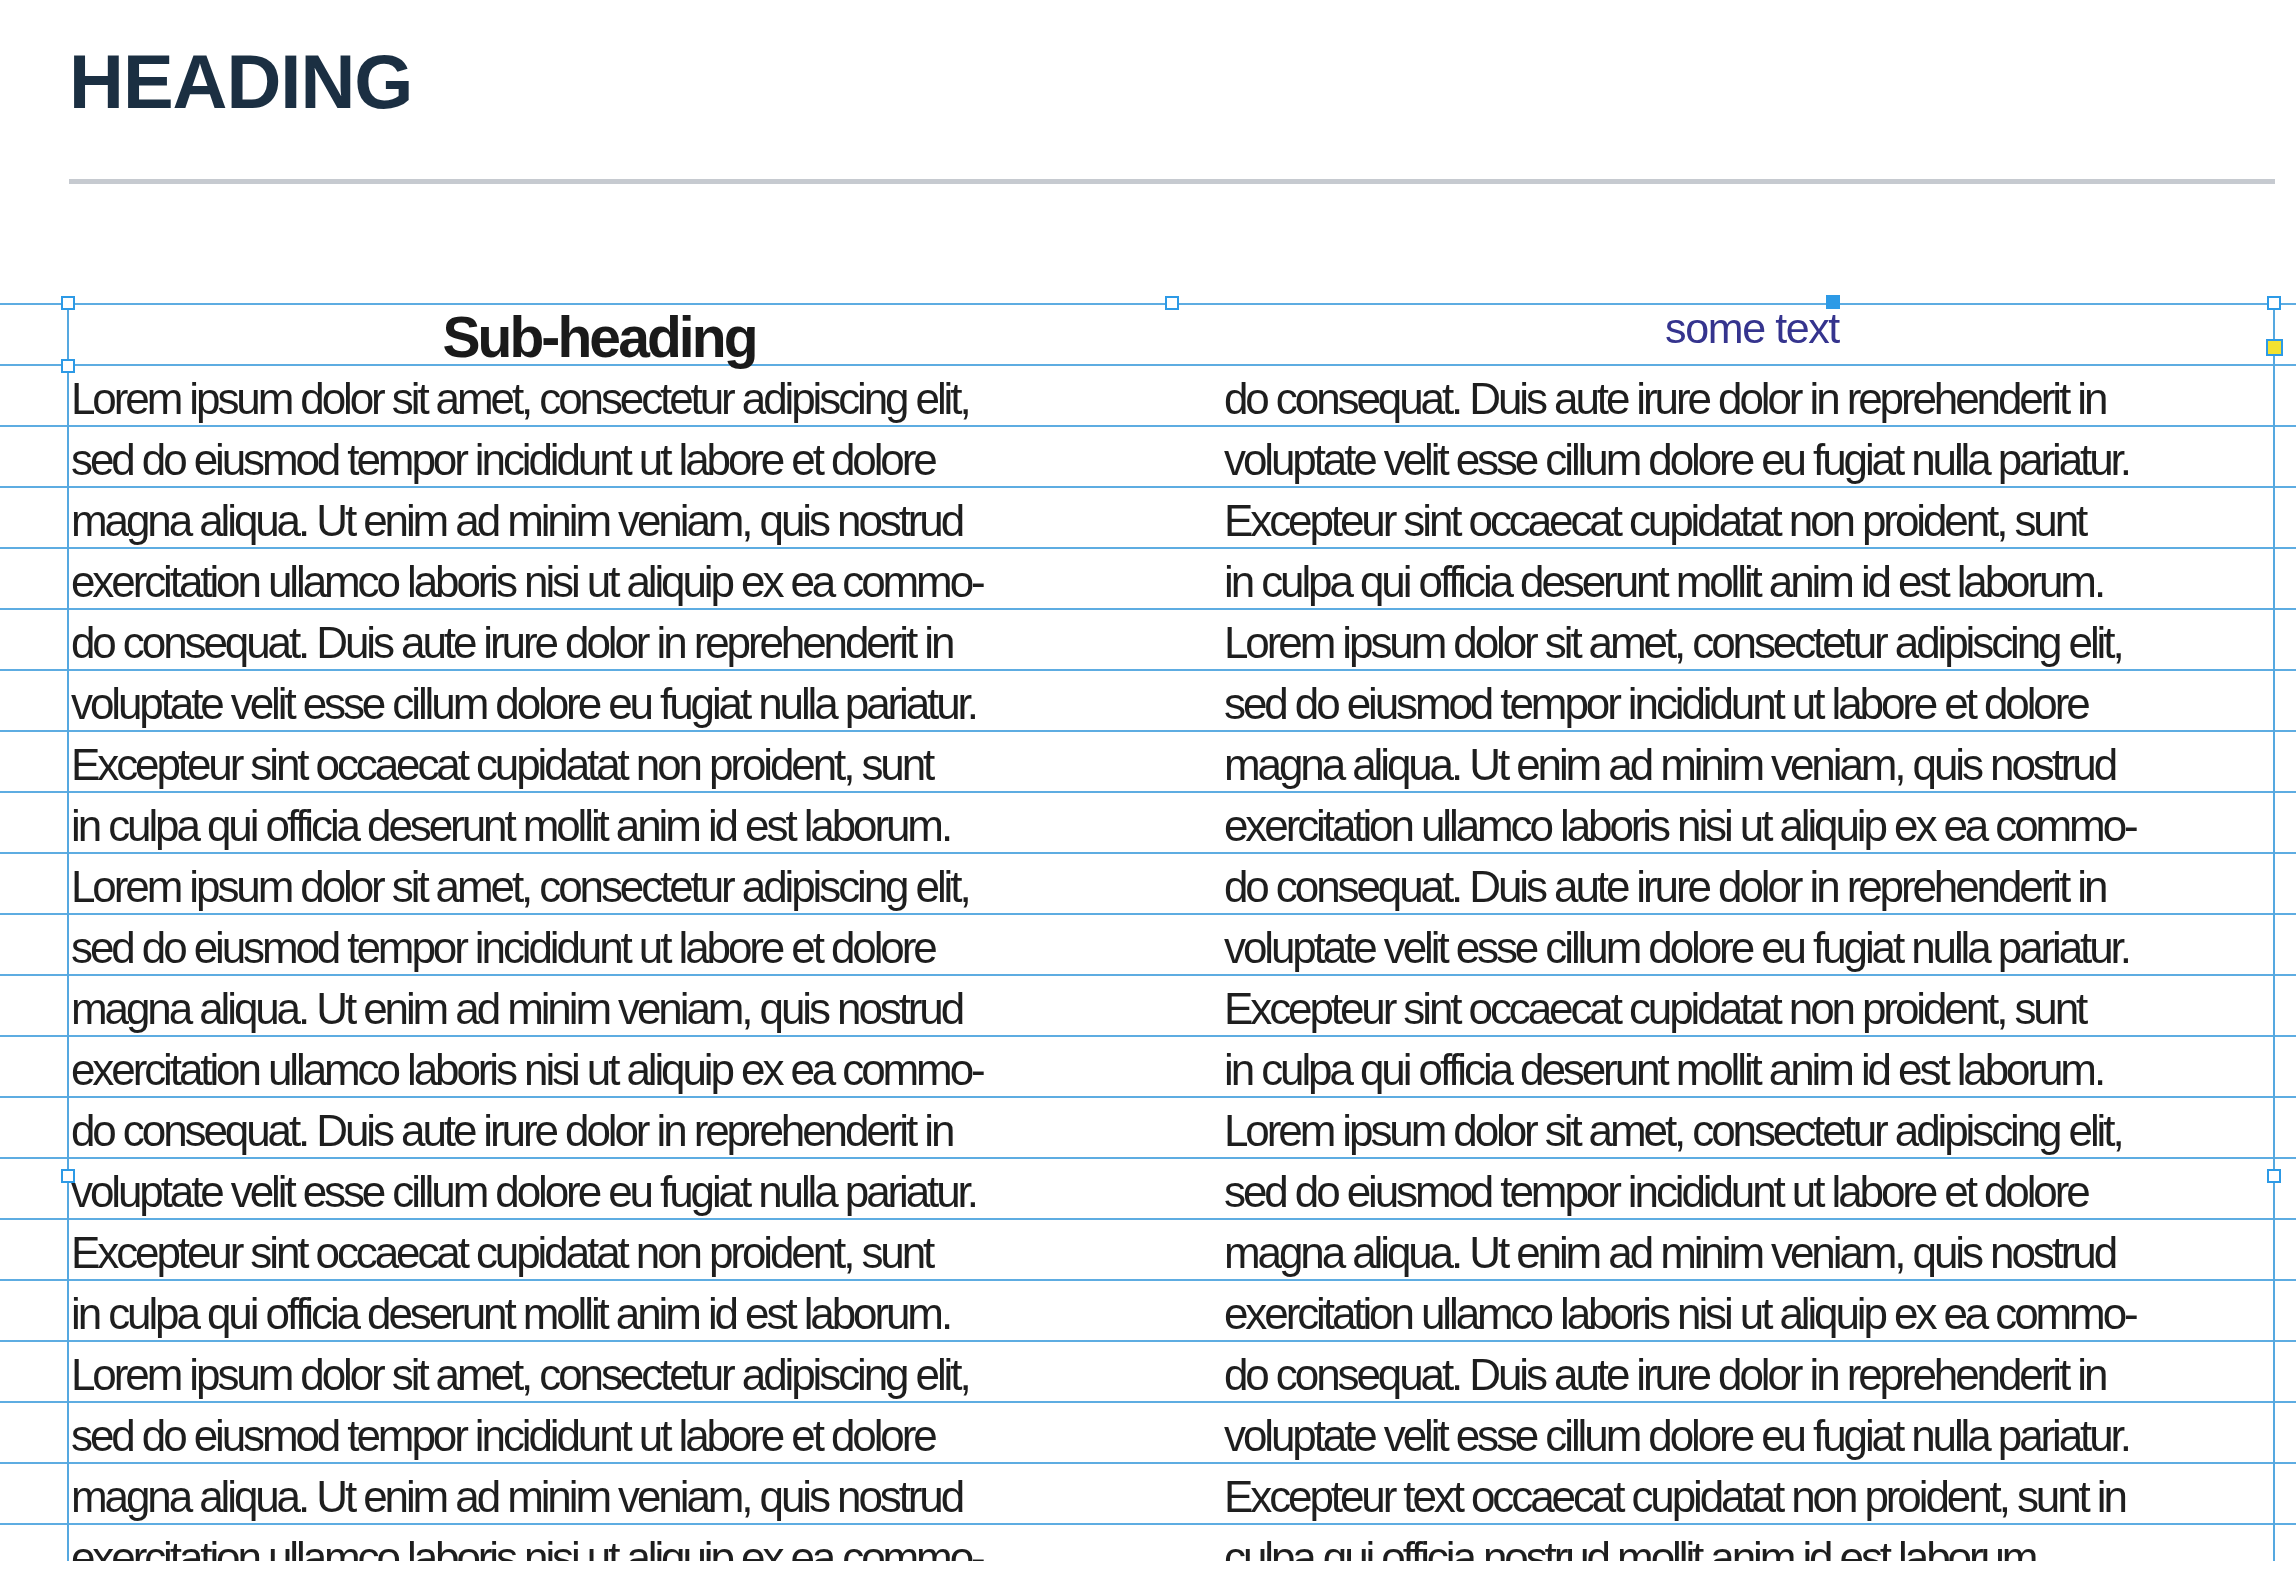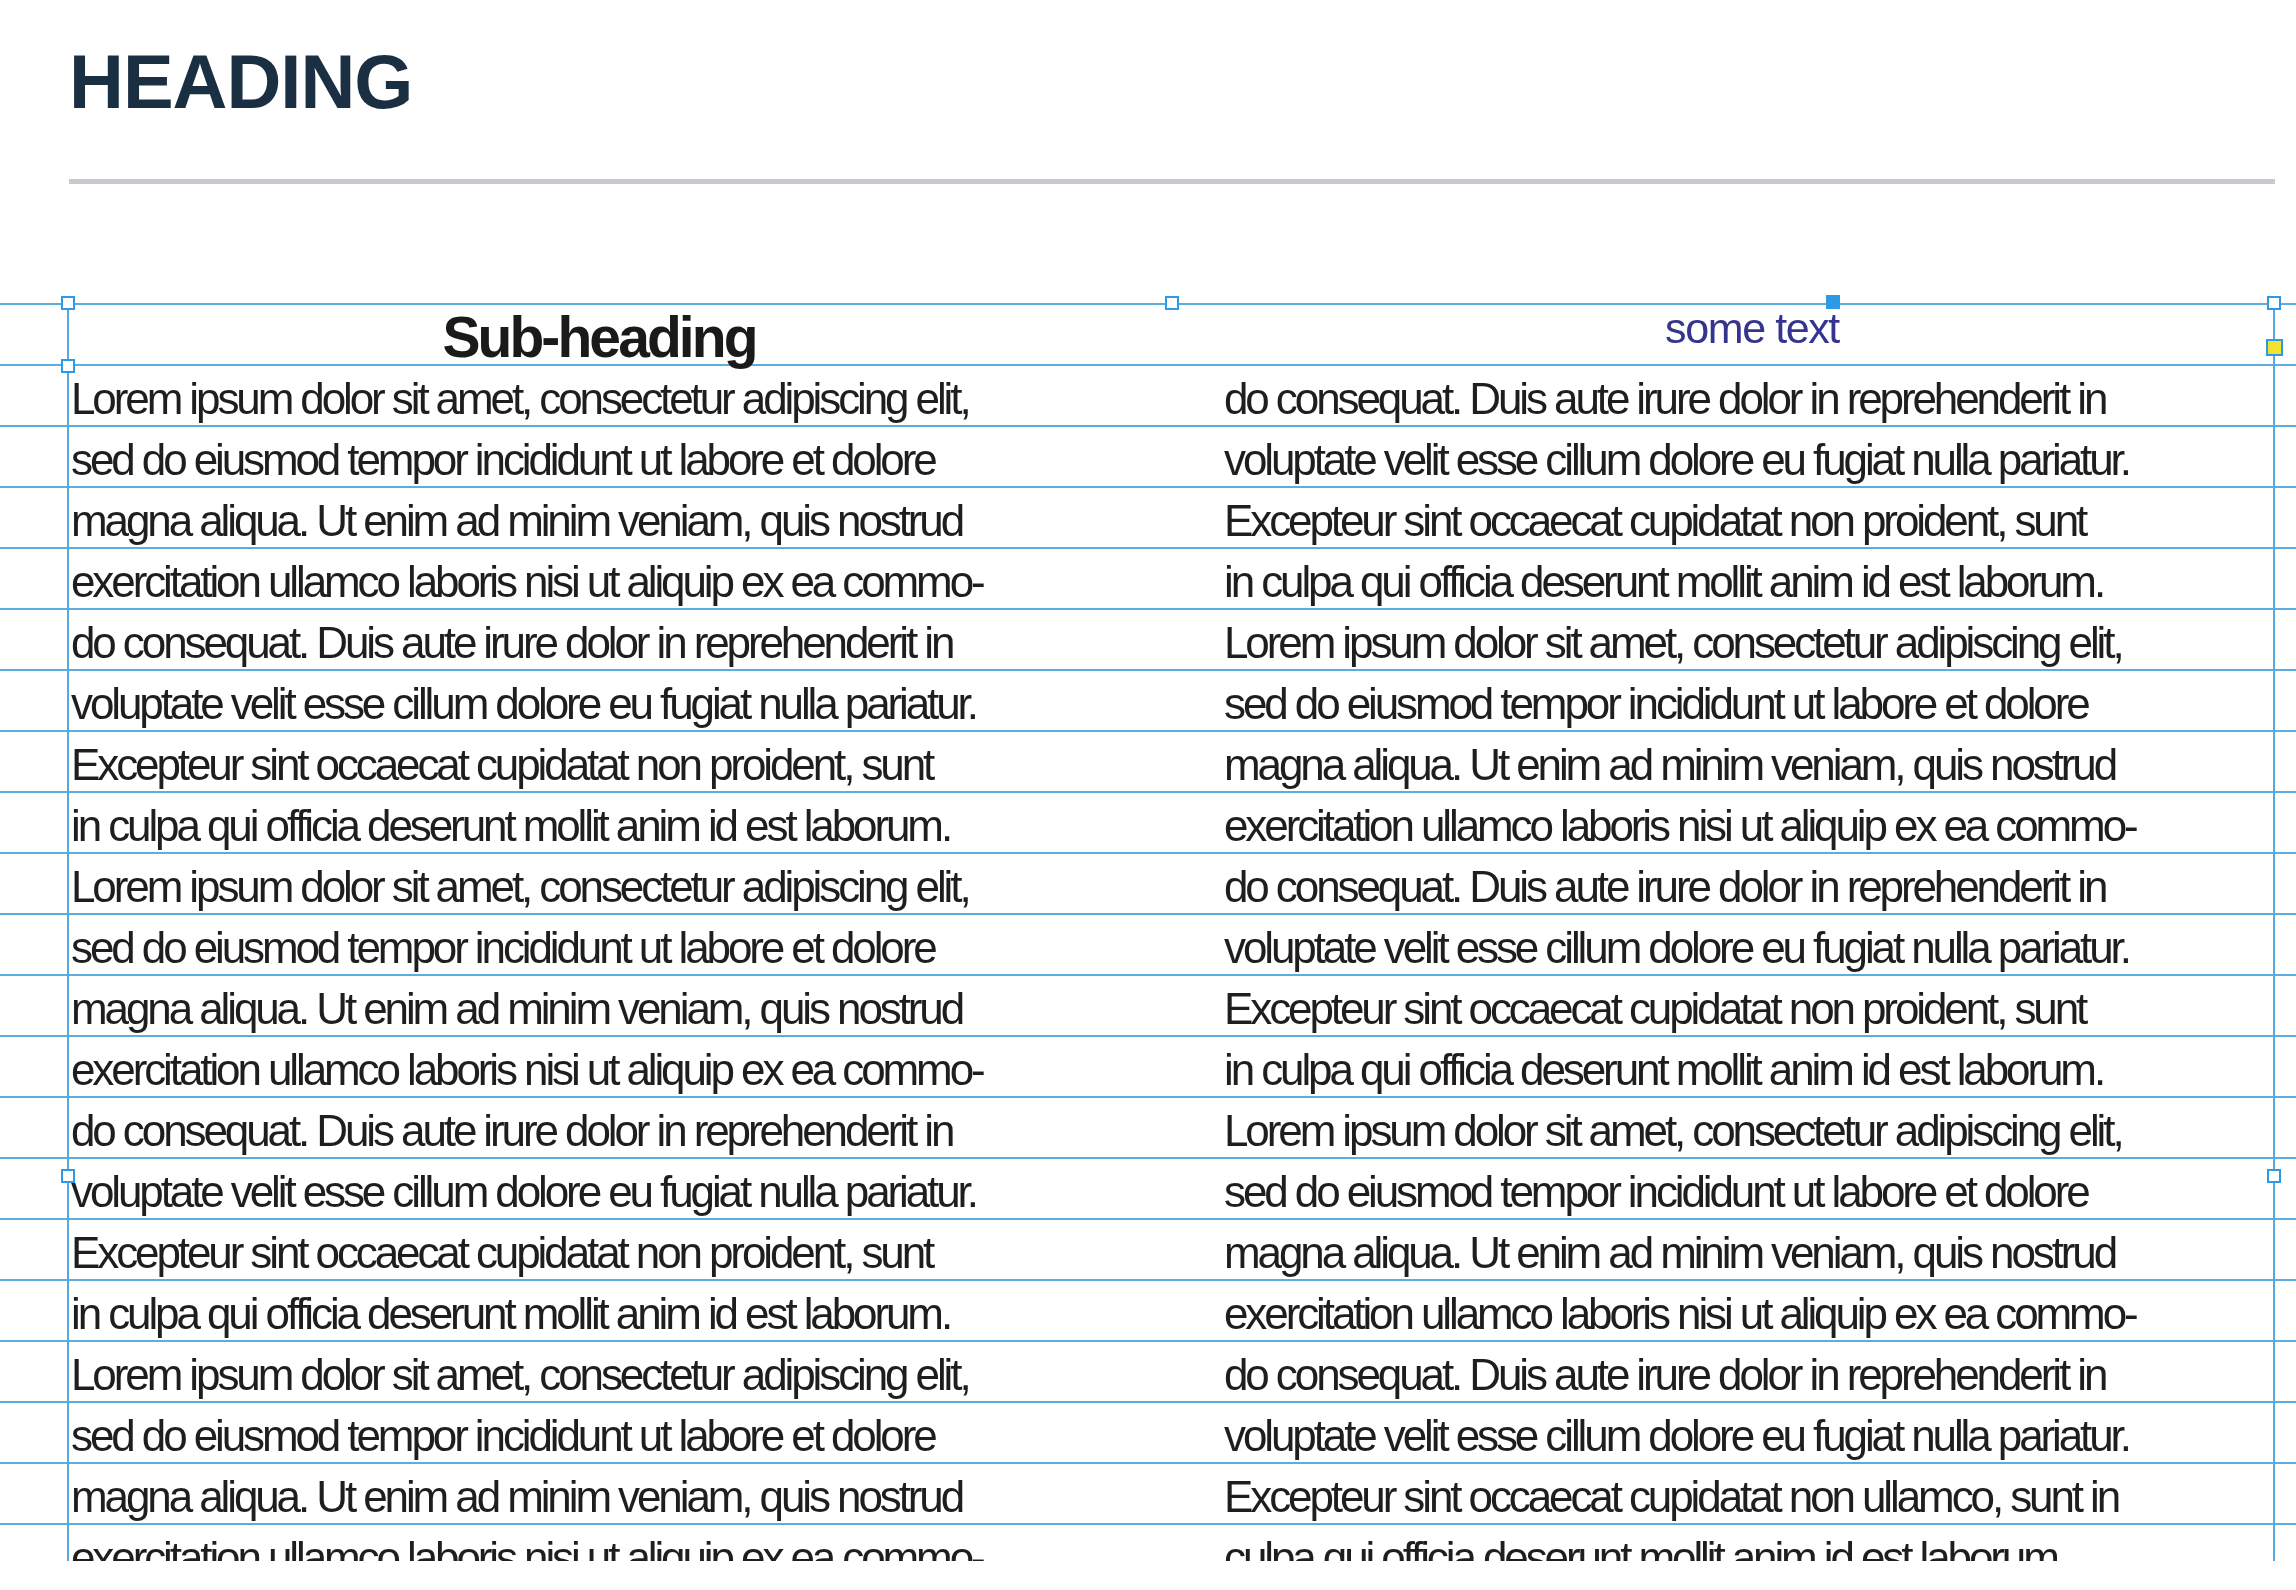--- a/index.html
+++ b/index.html
@@ -132,22 +132,22 @@
         <div class="body-line">do consequat. Duis aute irure dolor in reprehenderit in</div>
         <div class="body-line">voluptate velit esse cillum dolore eu fugiat nulla pariatur.</div>
         <div class="body-line">Excepteur sint occaecat cupidatat non proident, sunt</div>
         <div class="body-line">in culpa qui officia deserunt mollit anim id est laborum.</div>
         <div class="body-line">Lorem ipsum dolor sit amet, consectetur adipiscing elit,</div>
         <div class="body-line">sed do eiusmod tempor incididunt ut labore et dolore</div>
         <div class="body-line">magna aliqua. Ut enim ad minim veniam, quis nostrud</div>
         <div class="body-line">exercitation ullamco laboris nisi ut aliquip ex ea commo-</div>
         <div class="body-line">do consequat. Duis aute irure dolor in reprehenderit in</div>
         <div class="body-line">voluptate velit esse cillum dolore eu fugiat nulla pariatur.</div>
-        <div class="body-line">Excepteur sint occaecat cupidatat non ullamco, sunt in</div>
-        <div class="body-line">culpa qui officia deserunt mollit anim id est laborum.</div>
+        <div class="body-line">Excepteur text occaecat cupidatat non proident, sunt in</div>
+        <div class="body-line">culpa qui officia nostrud mollit anim id est laborum.</div>
       </div>
   </div>
 
   <div class="handle" style="left:68px;top:303px;"></div>
   <div class="handle" style="left:1172px;top:303px;"></div>
   <div class="handle" style="left:2274px;top:303px;"></div>
   <div class="handle" style="left:68px;top:366px;"></div>
   <div class="handle" style="left:68px;top:1176px;"></div>
   <div class="handle" style="left:2274px;top:1176px;"></div>
   <div class="handle filled" style="left:1833px;top:302px;"></div>

